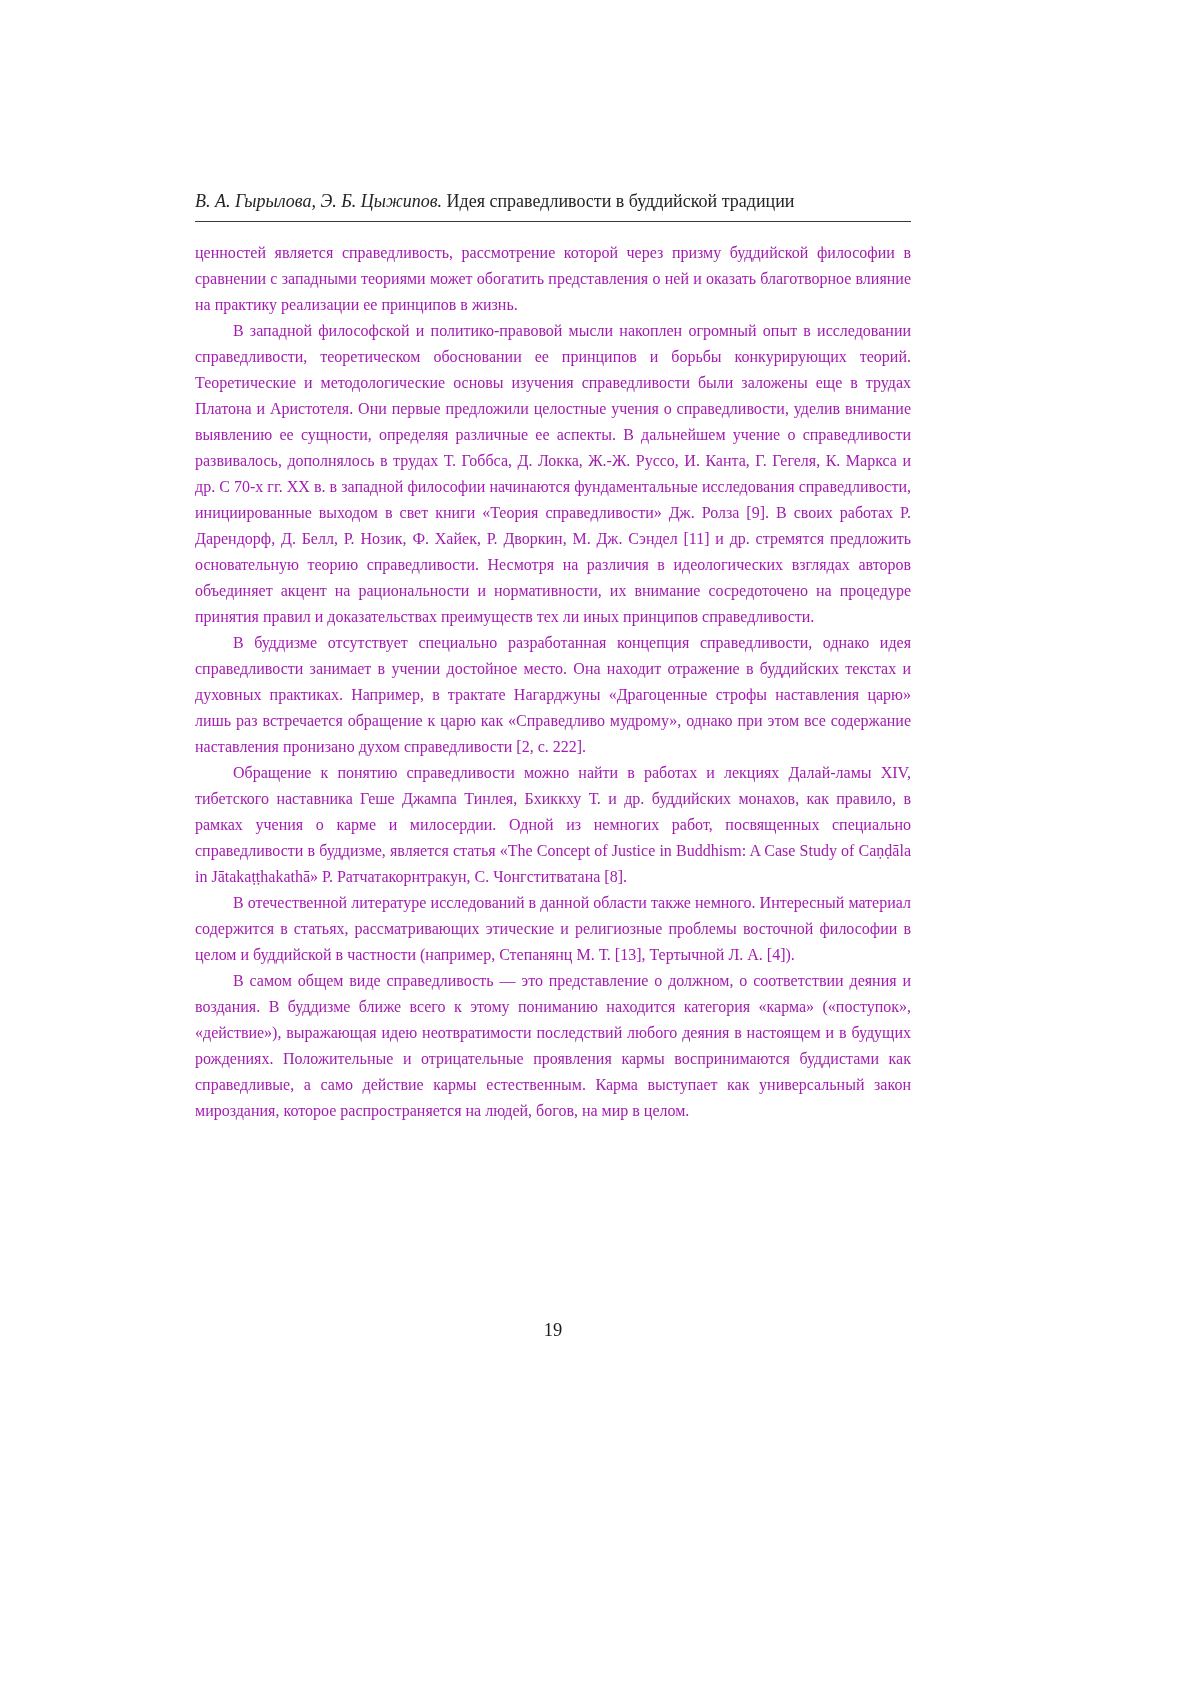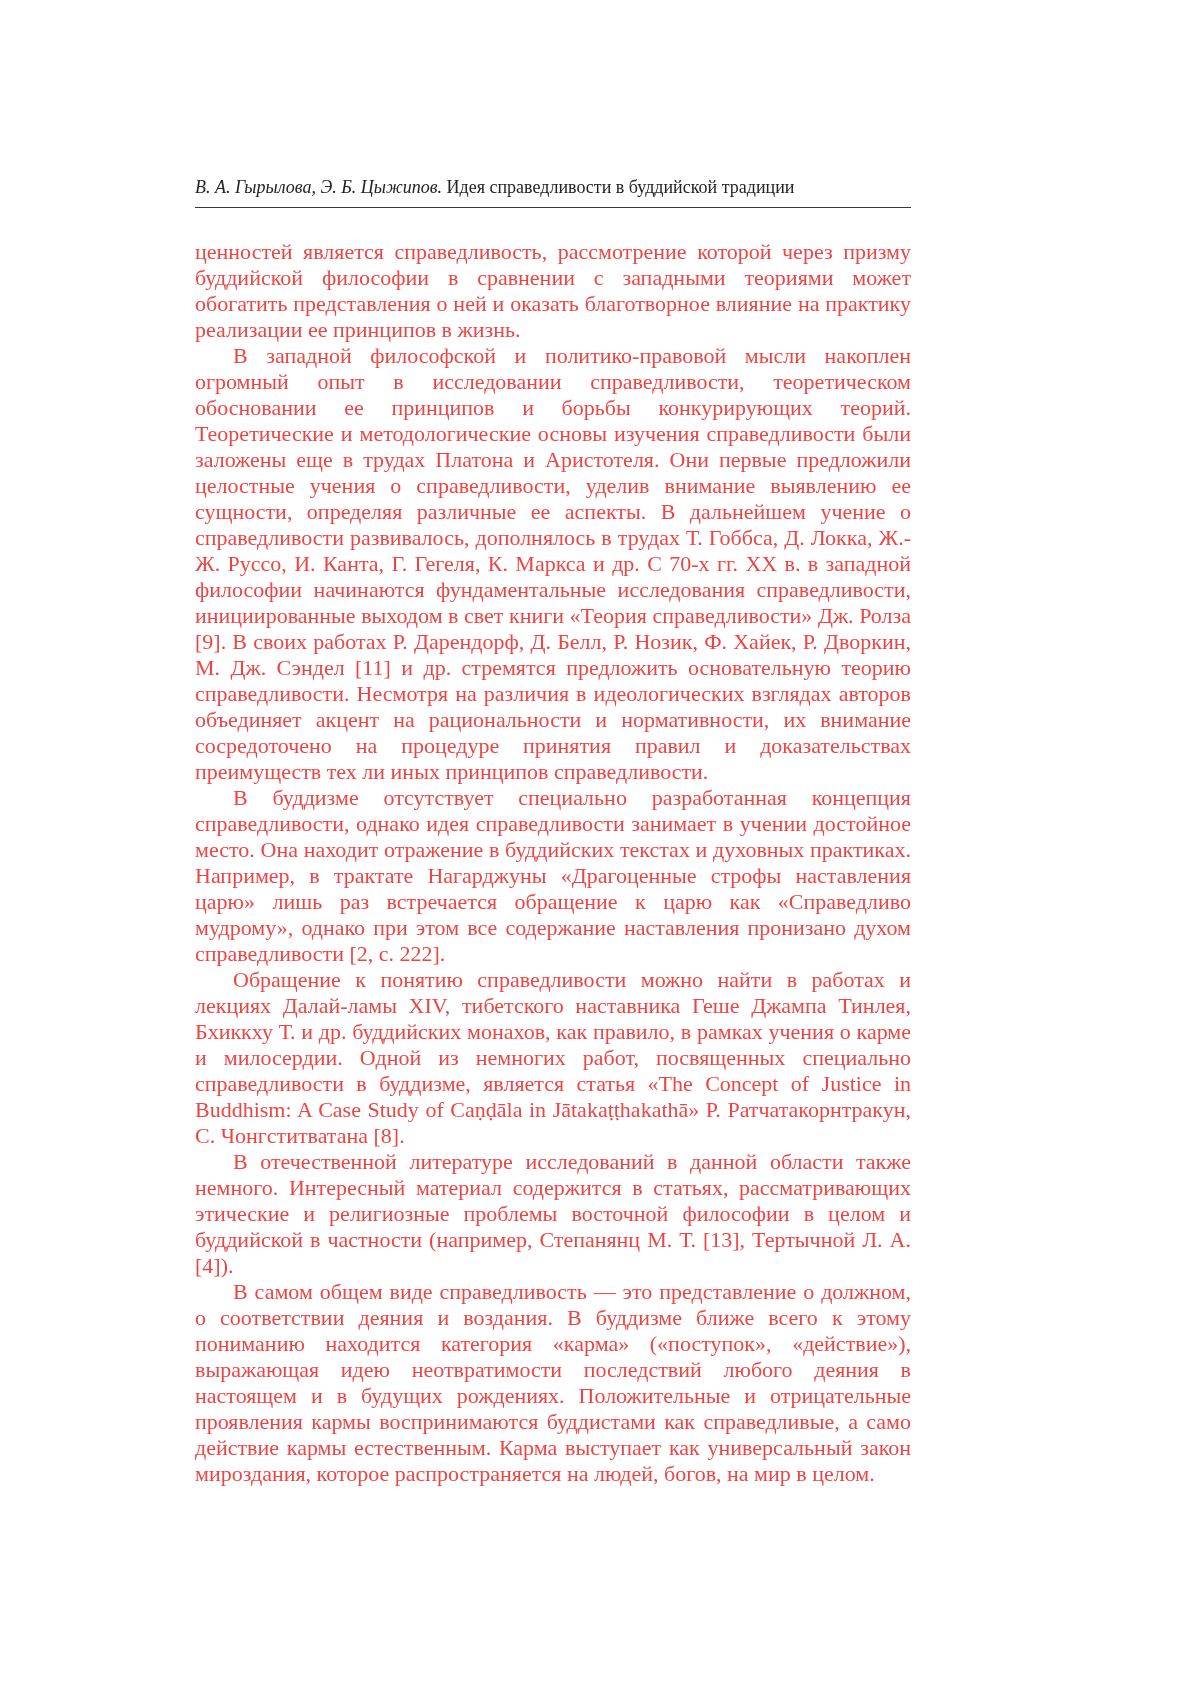--- a/index.html
+++ b/index.html
@@ -12,40 +12,40 @@
       width: 1200px;
       height: 1697px;
       background: #ffffff;
       font-family: "Liberation Serif", "DejaVu Serif", serif;
       color: #1f1f1f;
       overflow: hidden;
     }
     .content {
       position: absolute;
       left: 195px;
-      top: 176px;
+      top: 190px;
       width: 716px;
     }
     .running-head {
       font-size: 18px;
       line-height: 22px;
       padding-bottom: 9px;
       border-bottom: 1.5px solid #3a3a3a;
       white-space: nowrap;
       color: #242424;
     }
     .running-head .authors {
       font-style: italic;
     }
     .body-text {
-      margin-top: 31px;
-      font-size: 22px;
+      margin-top: 18px;
+      font-size: 16px;
       line-height: 26px;
       text-align: justify;
-      color: #ef4444;
+      color: #a21caf;
     }
     .body-text p {
       margin: 0;
       padding: 0;
       text-indent: 38px;
     }
     .body-text p.no-indent {
       text-indent: 0;
     }
     .page-number {
@@ -73,13 +73,14 @@
       <p class="no-indent">ценностей является справедливость, рассмотрение которой через призму буддийской философии в сравнении с западными теориями может обогатить представления о ней и оказать благотворное влияние на практику реализации ее принципов в жизнь.</p>
       <p>В западной философской и политико-правовой мысли накоплен огромный опыт в исследовании справедливости, теоретическом обосновании ее принципов и борьбы конкурирующих теорий. Теоретические и методологические основы изучения справедливости были заложены еще в трудах Платона и Аристотеля. Они первые предложили целостные учения о справедливости, уделив внимание выявлению ее сущности, определяя различные ее аспекты. В дальнейшем учение о справедливости развивалось, дополнялось в трудах Т. Гоббса, Д. Локка, Ж.-Ж. Руссо, И. Канта, Г. Гегеля, К. Маркса и др. С 70-х гг. XX в. в западной философии начинаются фундаментальные исследования справедливости, инициированные выходом в свет книги «Теория справедливости» Дж. Ролза [9]. В своих работах Р. Дарендорф, Д. Белл, Р. Нозик, Ф. Хайек, Р. Дворкин, М. Дж. Сэндел [11] и др. стремятся предложить основательную теорию справедливости. Несмотря на различия в идеологических взглядах авторов объединяет акцент на рациональности и нормативности, их внимание сосредоточено на процедуре принятия правил и доказательствах преимуществ тех ли иных принципов справедливости.</p>
       <p>В буддизме отсутствует специально разработанная концепция справедливости, однако идея справедливости занимает в учении достойное место. Она находит отражение в буддийских текстах и духовных практиках. Например, в трактате Нагарджуны «Драгоценные строфы наставления царю» лишь раз встречается обращение к царю как «Справедливо мудрому», однако при этом все содержание наставления пронизано духом справедливости [2, с. 222].</p>
       <p>Обращение к понятию справедливости можно найти в работах и лекциях Далай-ламы XIV, тибетского наставника Геше Джампа Тинлея, Бхиккху Т. и др. буддийских монахов, как правило, в рамках учения о карме и милосердии. Одной из немногих работ, посвященных специально справедливости в буддизме, является статья «The Concept of Justice in Buddhism: A Case Study of Caṇḍāla in Jātakaṭṭhakathā» Р. Ратчатакорнтракун, С. Чонгститватана [8].</p>
       <p>В отечественной литературе исследований в данной области также немного. Интересный материал содержится в статьях, рассматривающих этические и религиозные проблемы восточной философии в целом и буддийской в частности (например, Степанянц М. Т. [13], Тертычной Л. А. [4]).</p>
       <p>В самом общем виде справедливость — это представление о должном, о соответствии деяния и воздания. В буддизме ближе всего к этому пониманию находится категория «карма» («поступок», «действие»), выражающая идею неотвратимости последствий любого деяния в настоящем и в будущих рождениях. Положительные и отрицательные проявления кармы воспринимаются буддистами как справедливые, а само действие кармы естественным. Карма выступает как универсальный закон мироздания, которое распространяется на людей, богов, на мир в целом.</p>
     </div>
 
   </div>
 
+  <div class="page-number">19</div>
 </div>
 
 </body></html>

